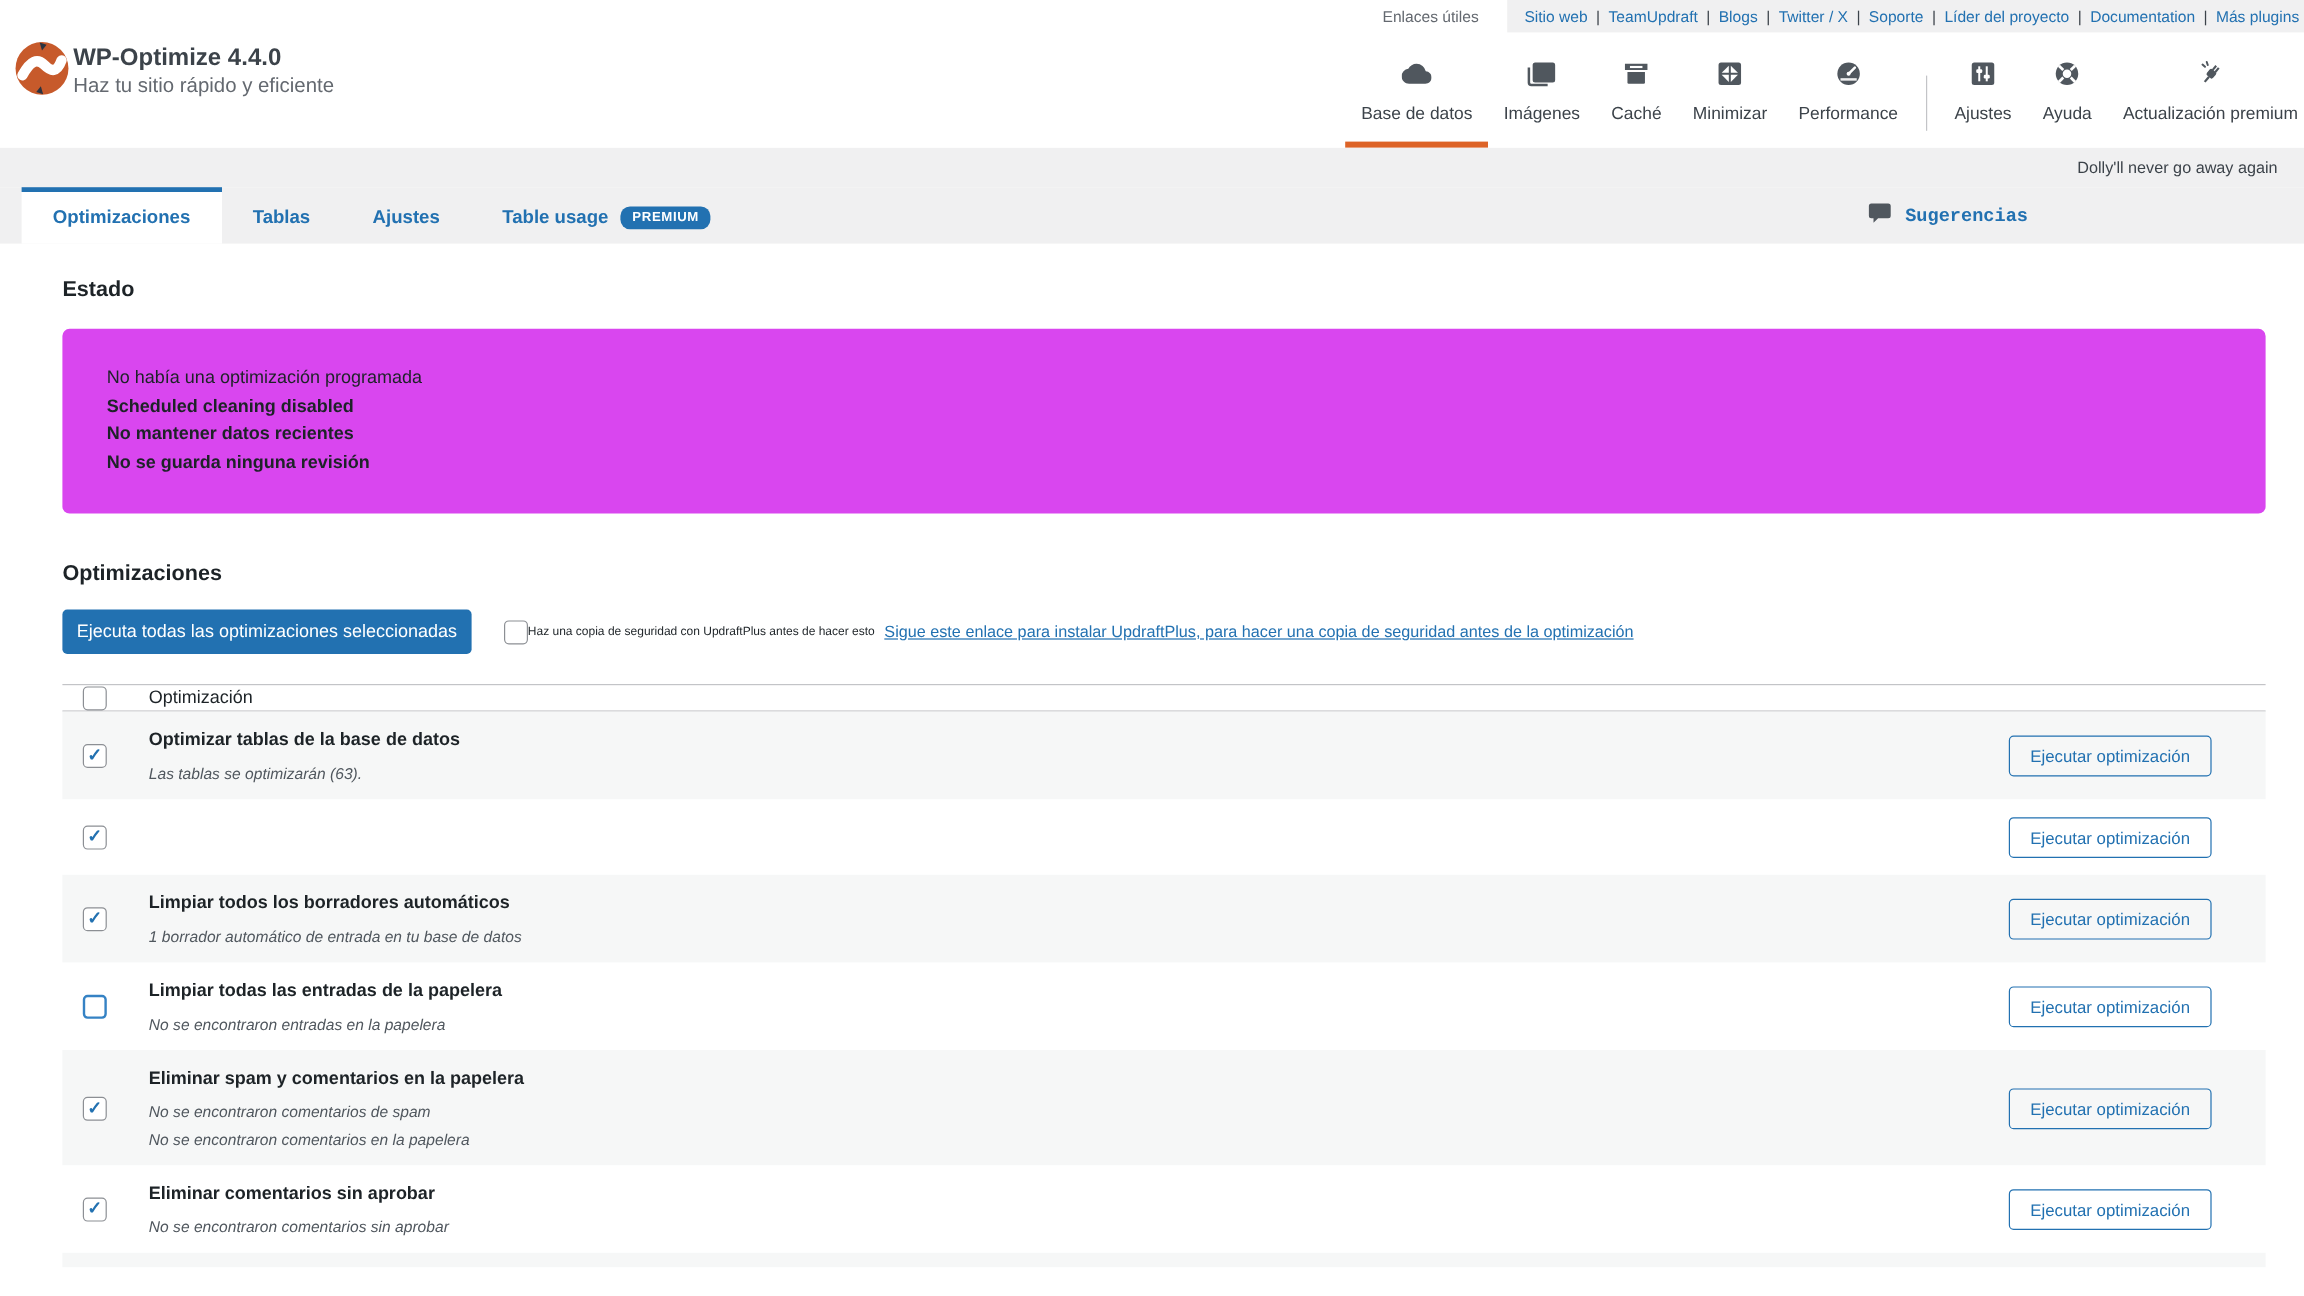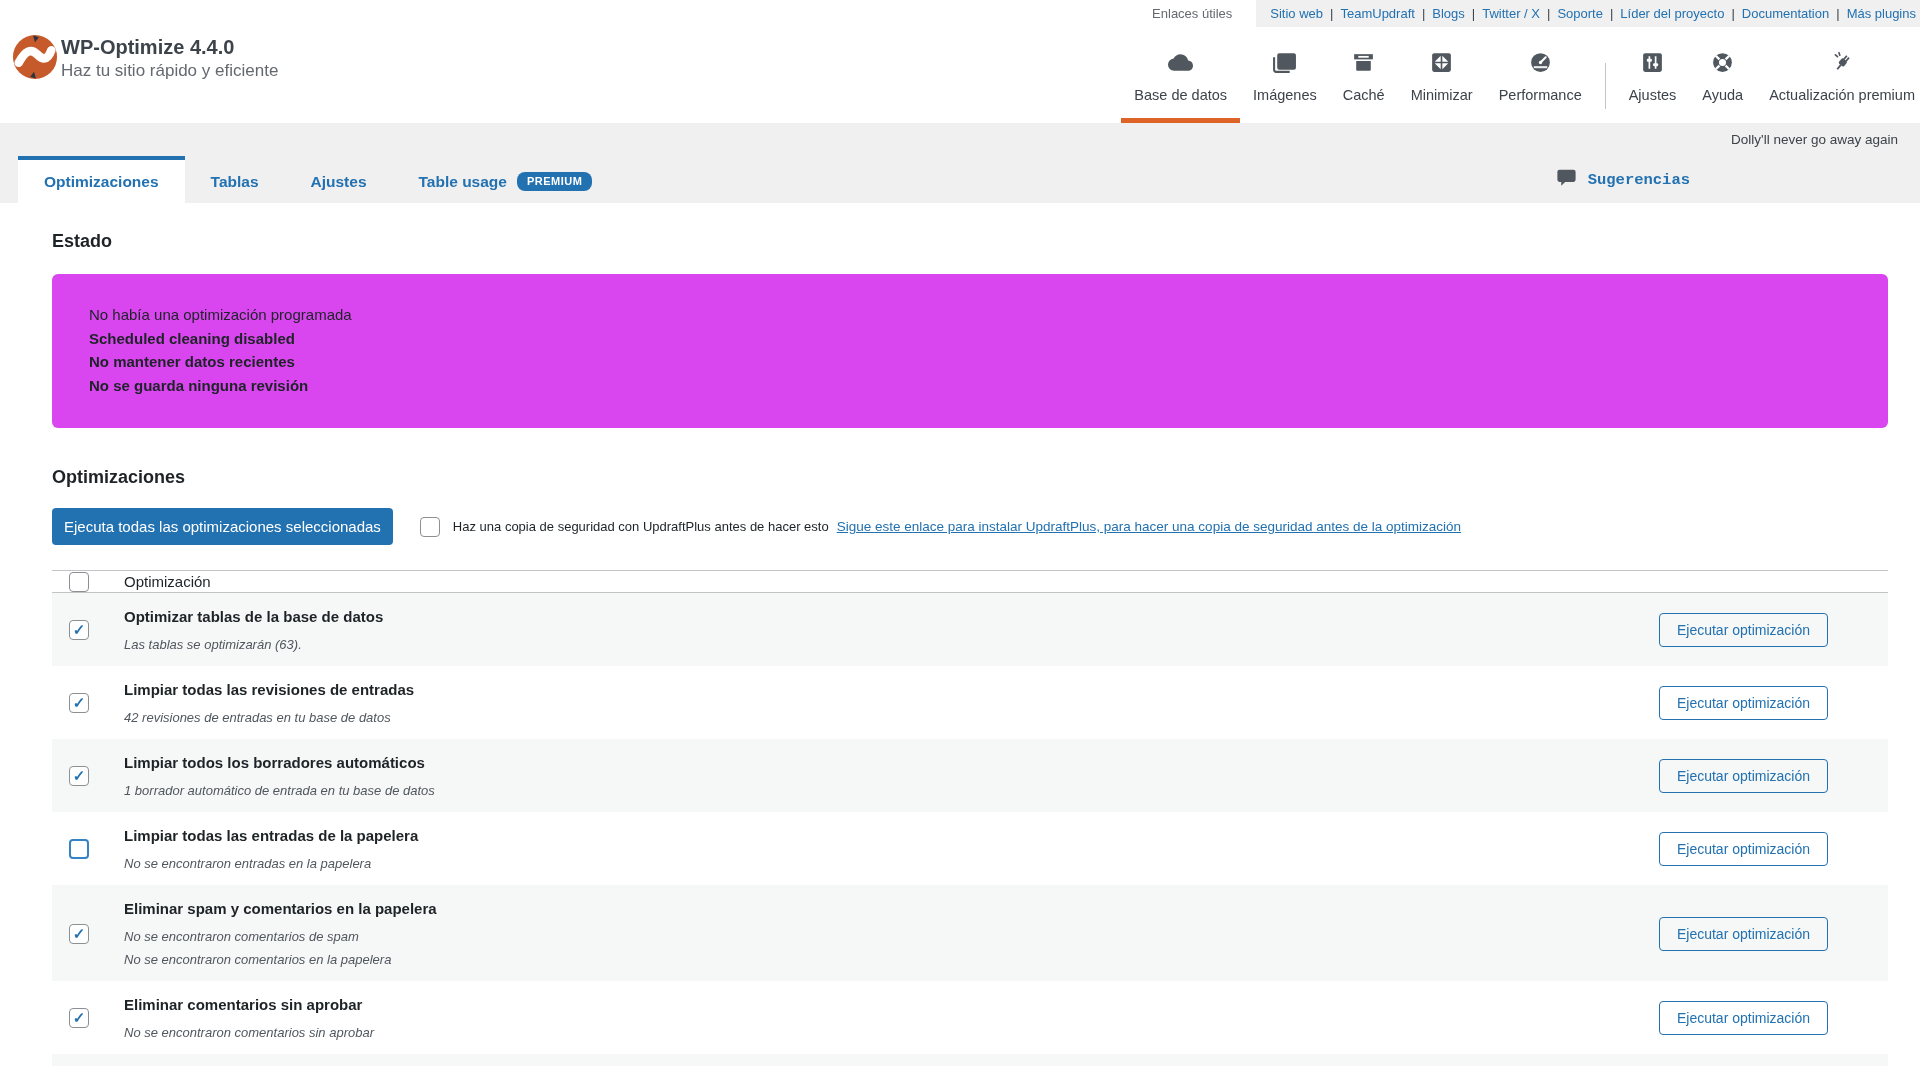--- a/index.html
+++ b/index.html
@@ -41,33 +41,33 @@
   .status-box { margin-top:23px; width:1836px; background:#d946ef; border-radius:6px; padding:29px 20px 31px 37px; }
   .status-line { font-size:15px; color:#1d2327; line-height:23.5px; }
   .status-line.bold { font-weight:bold; }
   .opt-heading { margin-top:39px; }
   .action-row { margin-top:21px; display:flex; align-items:center; }
   .primary-btn { background:#2271b1; color:#fff; border:none; border-radius:4px; font-size:15px; padding:0 12px; height:37px; font-family:inherit; cursor:pointer; }
   .cb { width:20px; height:20px; border:1px solid #8c8f94; border-radius:4px; background:#fff; display:inline-flex; align-items:center; justify-content:center; flex:none; cursor:pointer; }
   .cb.checked::after { content:"\2713"; color:#2271b1; font-size:15px; font-weight:bold; line-height:1; margin-top:-1px; }
   .cb.focus { border:2px solid #3582c4; }
   .backup-check { margin-left:27px; }
-  .backup-label { margin-left:13px; font-size:13px; color:#1d2327; cursor:pointer; }
+  .backup-label { font-size:10px; color:#1d2327; cursor:pointer; }
   .backup-link { margin-left:8px; font-size:13.5px; color:#2271b1; text-decoration:underline; cursor:pointer; }
   
   .opt-table { margin-top:25px; width:1836px; }
   .t-header { display:flex; align-items:center; height:23px; border-top:1px solid #c3c4c7; border-bottom:1px solid #c3c4c7; padding-left:17px; }
   .t-header-label { margin-left:35px; font-size:15px; color:#1d2327; }
   .t-row { display:flex; align-items:center; padding:15px 0 14px 17px; }
   .t-row.alt { background:#f6f7f7; }
   .row-main { margin-left:35px; }
   .row-title { font-size:15px; font-weight:bold; color:#1d2327; line-height:18px; }
   .row-sub { margin-top:11px; font-size:13px; font-style:italic; color:#50575e; line-height:15px; }
   .row-sub.second { margin-top:8px; }
-  .row-action { margin-left:auto; margin-right:60px; }
+  .row-action { margin-left:auto; margin-right:45px; }
   .secondary-btn { background:transparent; border:1px solid #2271b1; color:#2271b1; border-radius:4px; font-size:14px; padding:0 17px; height:34px; font-family:inherit; cursor:pointer; white-space:nowrap; }
   .t-row-partial { height:12px; background:#f6f7f7; }
 </style>
 </head>
 <body>
 
 <div class="header">
   <div class="topbar">
     <span class="useful-label">Enlaces útiles</span>
     <div class="links-bar">
@@ -259,24 +259,20 @@
       <span class="cb checked"></span>
       <div class="row-main">
         <div class="row-title">Optimizar tablas de la base de datos</div>
         <div class="row-sub">Las tablas se optimizarán (63).</div>
       </div>
       <div class="row-action"><button class="secondary-btn">Ejecutar optimización</button></div>
     </div>
 
     <div class="t-row">
       <span class="cb checked"></span>
-      <div class="row-main">
-        <div class="row-title">Limpiar todas las revisiones de entradas</div>
-        <div class="row-sub">42 revisiones de entradas en tu base de datos</div>
-      </div>
       <div class="row-action"><button class="secondary-btn">Ejecutar optimización</button></div>
     </div>
 
     <div class="t-row alt">
       <span class="cb checked"></span>
       <div class="row-main">
         <div class="row-title">Limpiar todos los borradores automáticos</div>
         <div class="row-sub">1 borrador automático de entrada en tu base de datos</div>
       </div>
       <div class="row-action"><button class="secondary-btn">Ejecutar optimización</button></div>

